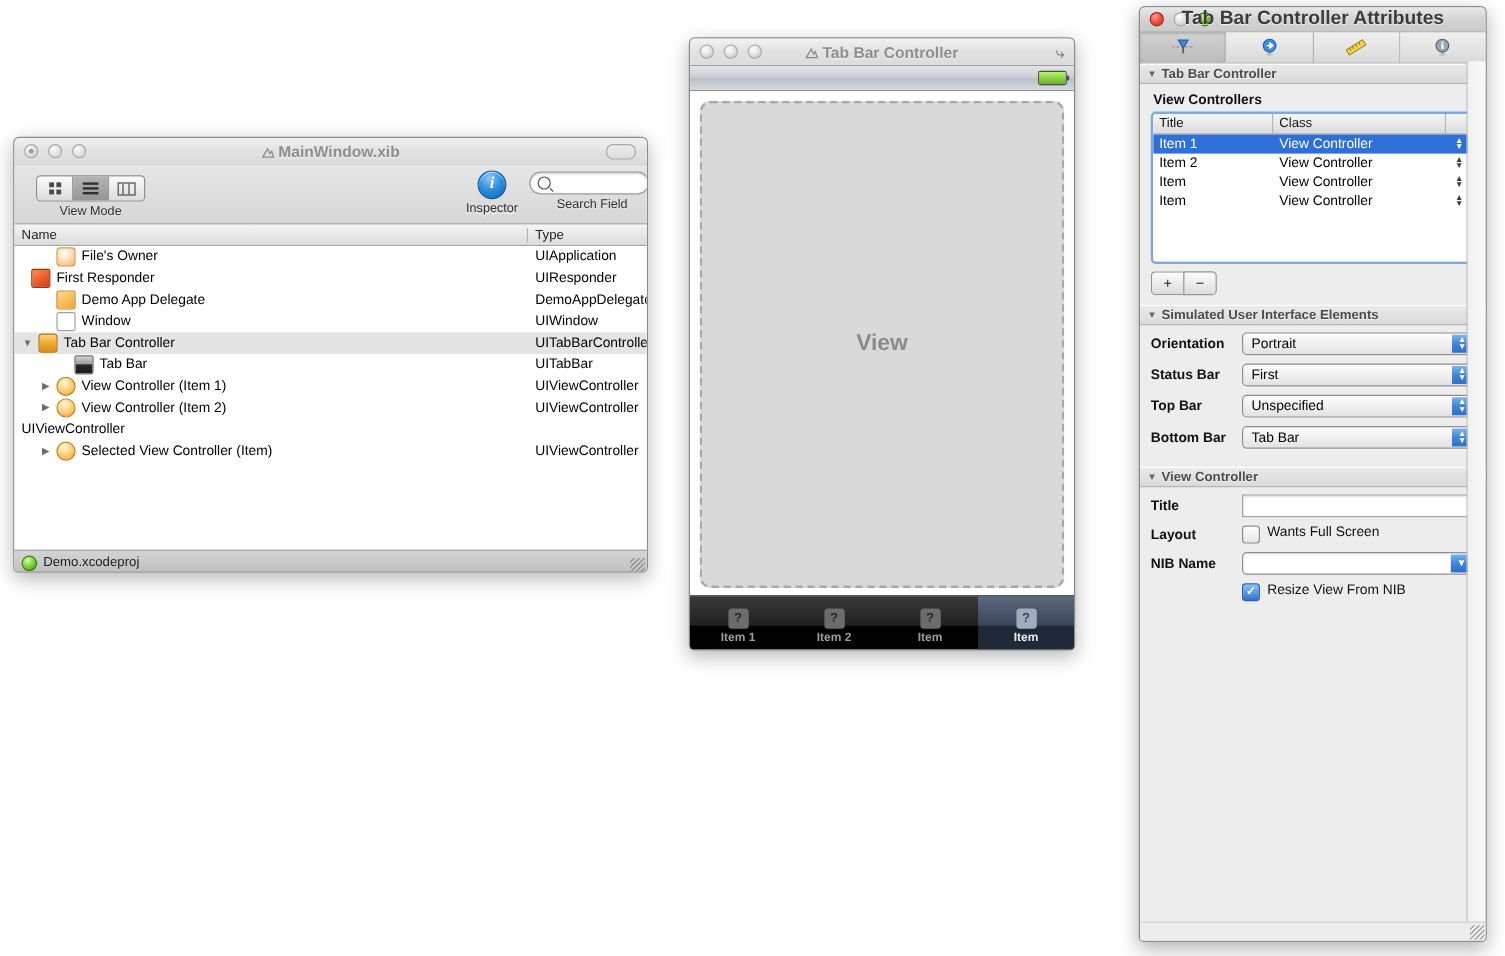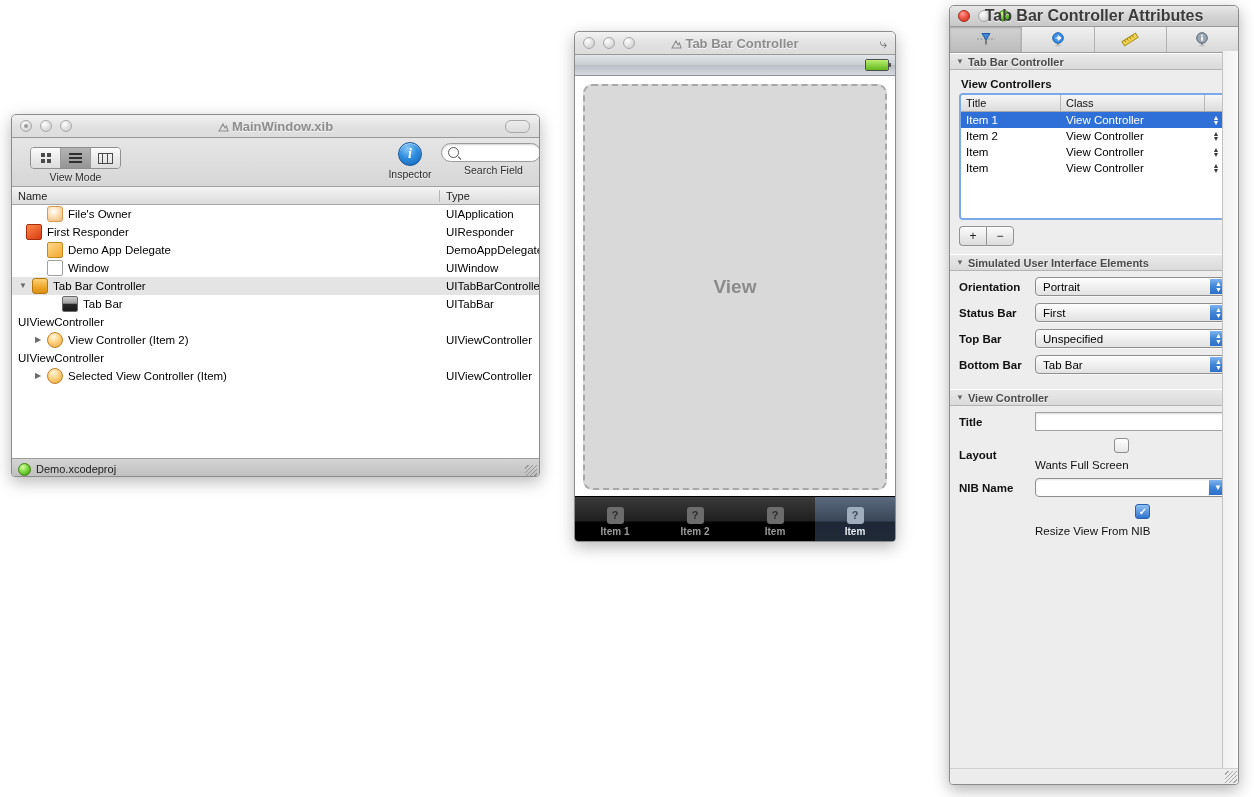--- a/index.html
+++ b/index.html
@@ -269,21 +269,21 @@
   .combofield {
     flex:1; height:19px; border:1px solid #8f8f8f; border-radius:4px; background:#fff;
     box-sizing:border-box; position:relative;
     box-shadow: inset 0 1px 2px rgba(0,0,0,.10);
   }
   .combofield .pulldown {
     position:absolute; right:1px; top:1px; bottom:1px; width:18px; border-radius:0 3px 3px 0;
     background: linear-gradient(to bottom,#7fb3ef 0%,#3f85d8 50%,#2f6fc8 100%);
     display:flex; align-items:center; justify-content:center; color:#fff; font-size:8px;
   }
-  .checkrow { display:flex; align-items:flex-end; gap:6px;flex-direction:column; }
+  .checkrow { display:flex; align-items:flex-start; gap:6px; }
   .chk {
     width:13px;height:13px;border:1px solid #8e8e8e;border-radius:3px;
     background: linear-gradient(to bottom,#ffffff,#e6e6e6);
     display:flex;align-items:center;justify-content:center; flex:none;
   }
   .chk.on { background: linear-gradient(to bottom,#8fc0f2,#2f72cf); border-color:#2a62ae; }
   .chk.on::after { content:'✓'; color:#fff; font-size:10px; font-weight:bold; line-height:1;}
   .chklabel { font-size:11.5px; color:#111; }
   .insp-scroll {
     position:absolute; right:0; top:45px; bottom:16px; width:15px;
@@ -410,20 +410,25 @@
         </div>
         <div class="orow">
           <div class="name" style="padding-left:36px">
             <span class="tri"></span>
             <span class="ico ico-tabbar" style="margin-left:4px"></span>
             <span>Tab Bar</span>
           </div>
           <div class="type">UITabBar</div>
         </div>
         <div class="orow">
+          <div class="name" style="padding-left:21px">
+            <span class="tri closed"></span>
+            <span class="ico ico-vc" style="margin-left:4px"></span>
+            <span>View Controller (Item 1)</span>
+          </div>
           <div class="type">UIViewController</div>
         </div>
         <div class="orow">
           <div class="name" style="padding-left:21px">
             <span class="tri closed"></span>
             <span class="ico ico-vc" style="margin-left:4px"></span>
             <span>View Controller (Item 2)</span>
           </div>
           <div class="type">UIViewController</div>
         </div>

